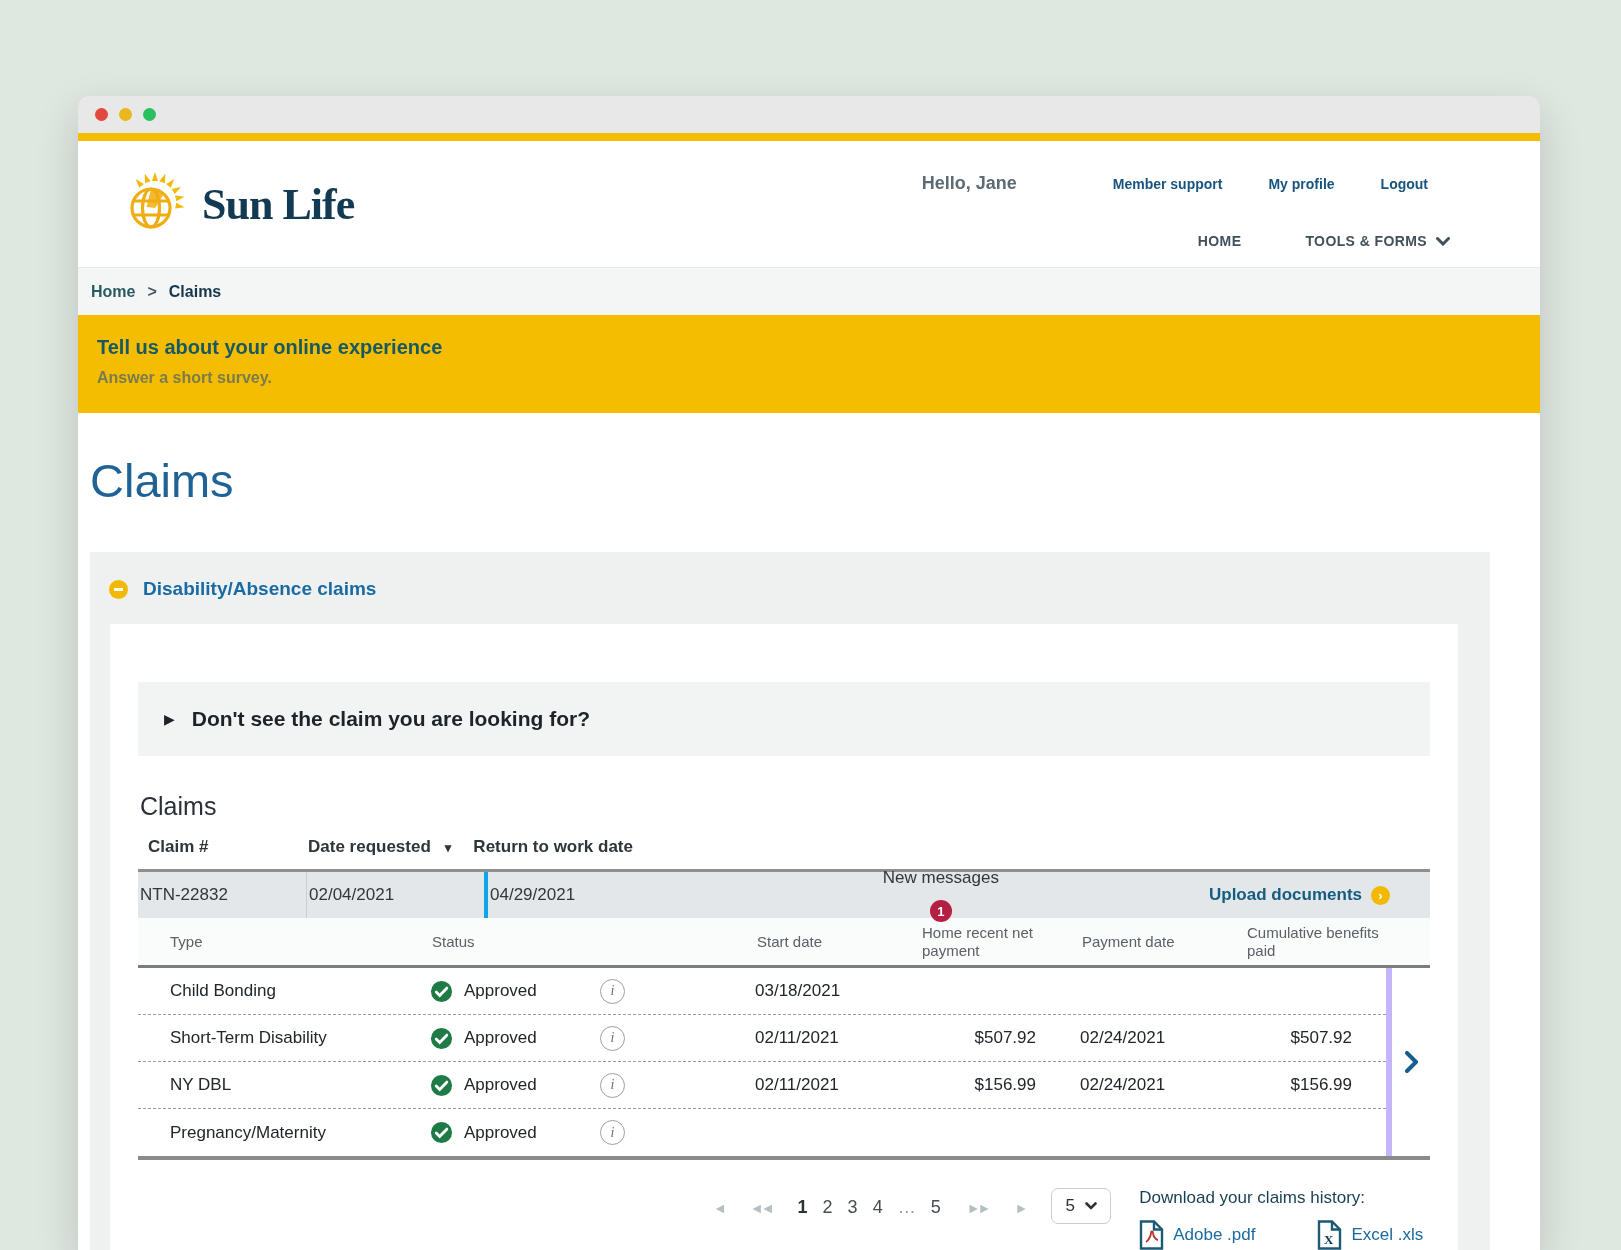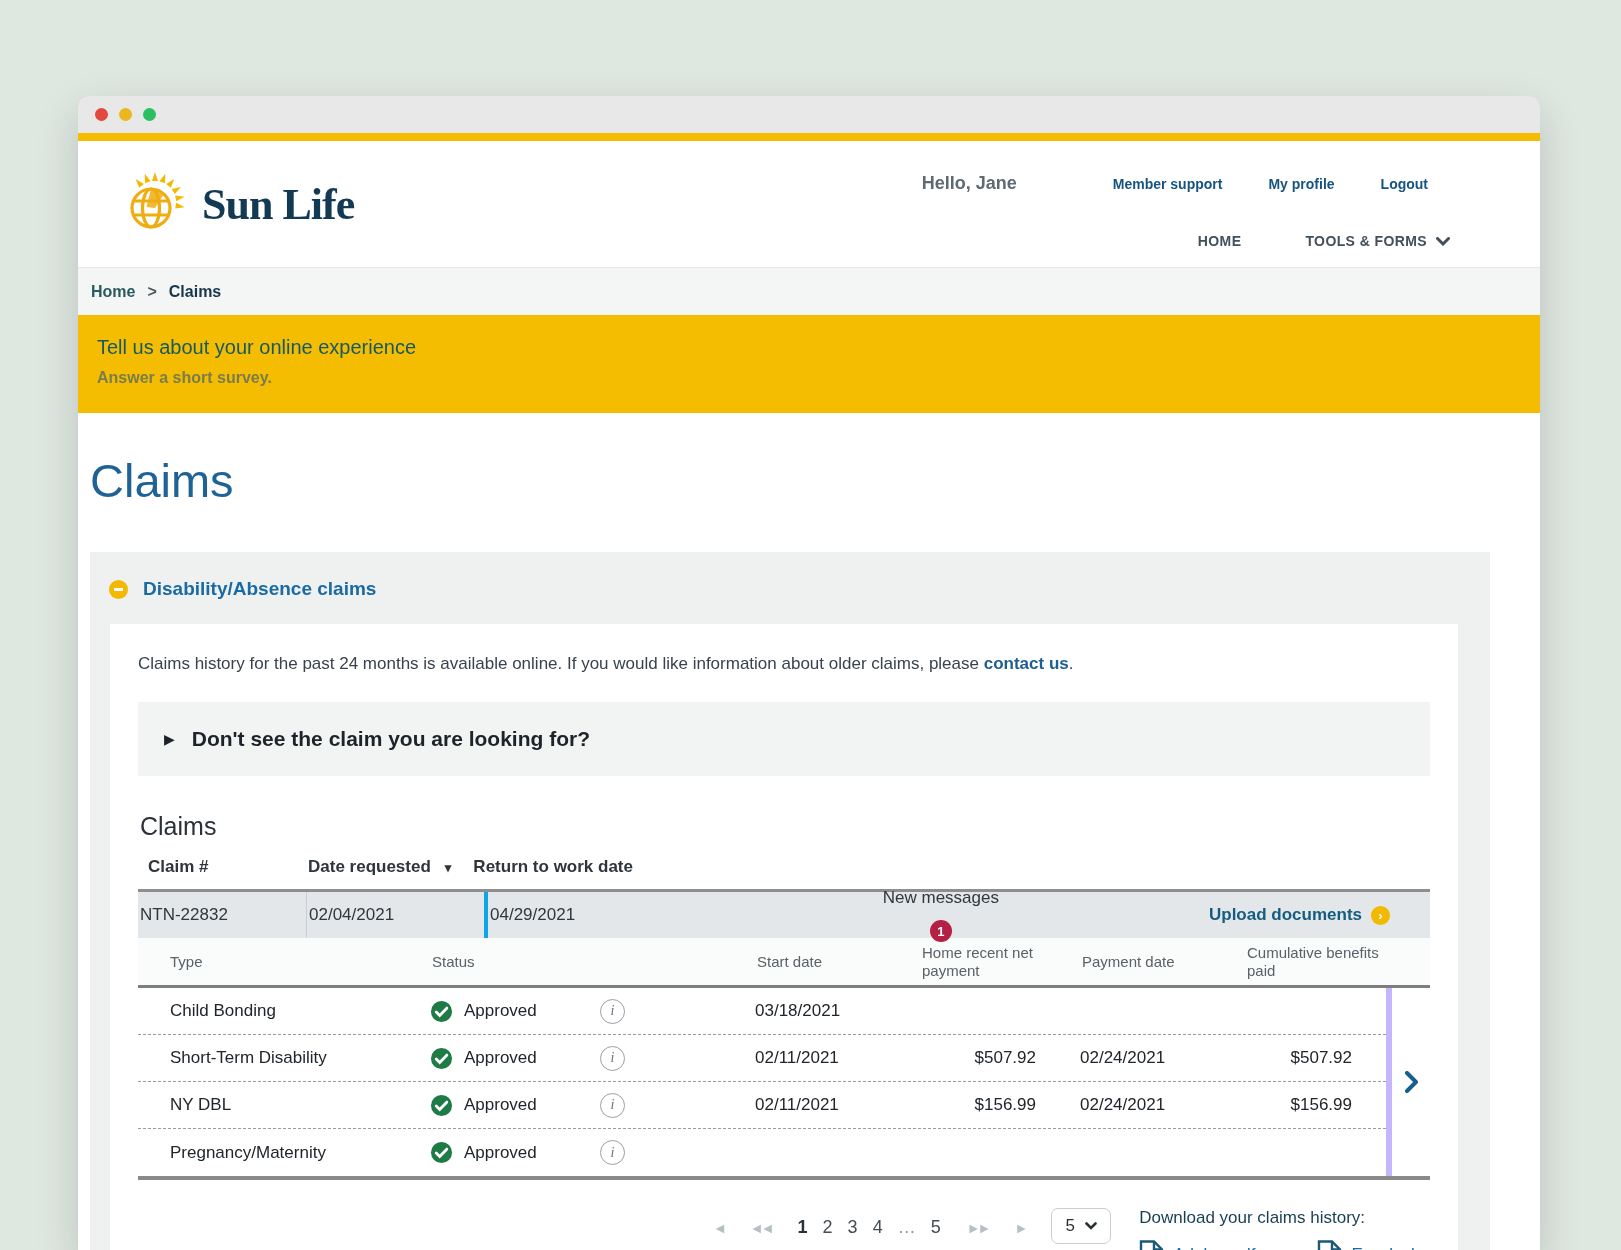--- a/index.html
+++ b/index.html
@@ -29,21 +29,21 @@
               display:flex; align-items:center; gap:9px; cursor:pointer; }
 
   
   .breadcrumb { height:48px; background:#f3f6f5; border-top:1px solid #e5e8e8;
                 display:flex; align-items:center; padding-left:13px; gap:12px;
                 font-size:16px; font-weight:700; }
   .bc-home{ color:#2a5a60; cursor:pointer; } .bc-sep{ color:#4b565c; } .bc-cur{ color:#17364a; }
 
   
   .banner { height:98px; background:#f5bd02; padding:21px 0 0 19px; cursor:pointer; }
-  .banner-title { color:#175963; font-weight:400; font-size:20px; }
+  .banner-title { color:#175963; font-weight:700; font-size:20px; }
   .banner-sub { color:#7a7c4b; font-weight:700; font-size:16px; margin-top:10px; }
 
   
   .main { padding:24px 50px 0 12px; background:#fff; }
   .page-title { color:#1f6396; font-size:47px; font-weight:500; margin:16px 0 44px 0; }
 
   .panel { background:#eef1f0; padding:26px 0 60px 0; }
   .panel-head { display:flex; align-items:center; gap:15px; margin-left:19px; cursor:pointer; }
   .minus-icon { width:19px; height:19px; border-radius:50%; background:#f3b800; position:relative; flex:none; }
   .minus-icon::after { content:""; position:absolute; left:5px; top:8.5px; width:9px; height:2.6px; background:#fff; }
@@ -185,21 +185,20 @@
   <div class="main">
     <h1 class="page-title">Claims</h1>
 
     <div class="panel">
       <div class="panel-head">
         <span class="minus-icon"></span>
         <span class="panel-title">Disability/Absence claims</span>
       </div>
 
       <div class="card">
-        <p class="intro"><span>Claims history for the past 24 months is available online.  If you would like information about older claims, please </span><a>contact us</a><span>.</span></p>
 
         <div class="question">
           <span class="tri">▶</span>
           <span class="question-text">Don't see the claim you are looking for?</span>
         </div>
 
         <h2 class="claims-h2">Claims</h2>
 
         <div class="outer-headers">
           <span class="oh-claim">Claim #</span>

